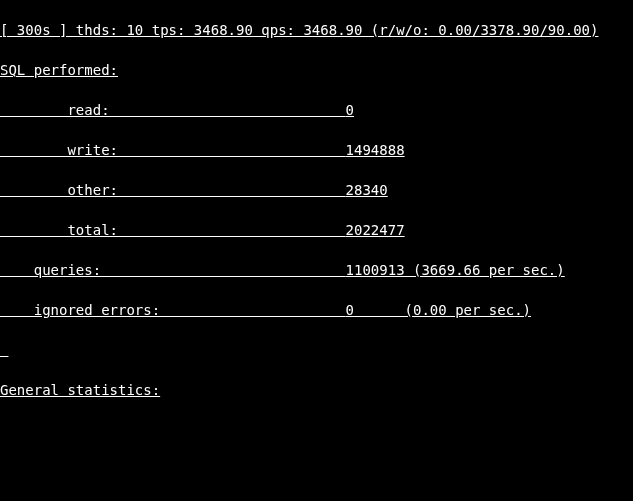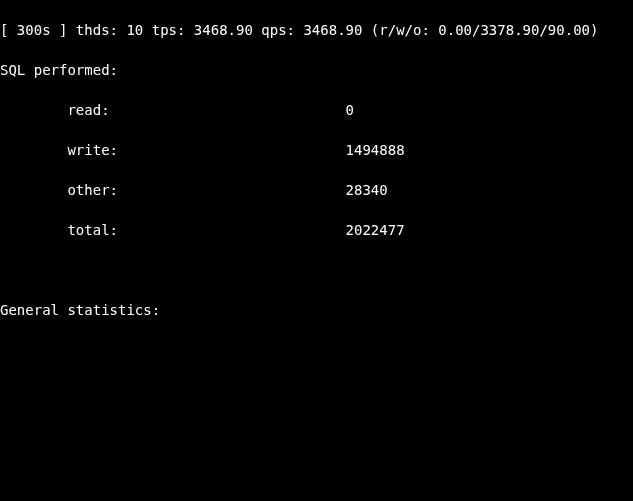--- a/index.html
+++ b/index.html
@@ -11,32 +11,34 @@
     font-size: 14px;
     line-height: 20px;
     width: 633px;
     height: 501px;
     overflow: hidden;
   }
   .term {
     white-space: pre;
     padding: 0 4px 0 0;
   }
-  .row { display: block; }
+  .row { display: block; text-decoration: underline; }
 </style>
 </head>
 <body>
 
 <div class="term">
 <span class="row">[ 300s ] thds: 10 tps: 3468.90 qps: 3468.90 (r/w/o: 0.00/3378.90/90.00)</span>
 <span class="row">SQL performed:</span>
 <span class="row"><span>        read:                            </span><span>0</span></span>
 <span class="row"><span>        write:                           </span><span>1494888</span></span>
 <span class="row"><span>        other:                           </span><span>28340</span></span>
 <span class="row"><span>        total:                           </span><span>2022477</span></span>
+<span class="row"><span>    queries:                             </span><span>1100913 (3669.66 per sec.)</span></span>
+<span class="row"><span>    ignored errors:                      </span><span>0      (0.00 per sec.)</span></span>
 <span class="row"> </span>
 <span class="row">General statistics:</span>
 
 
 
 
 
 
 
 

